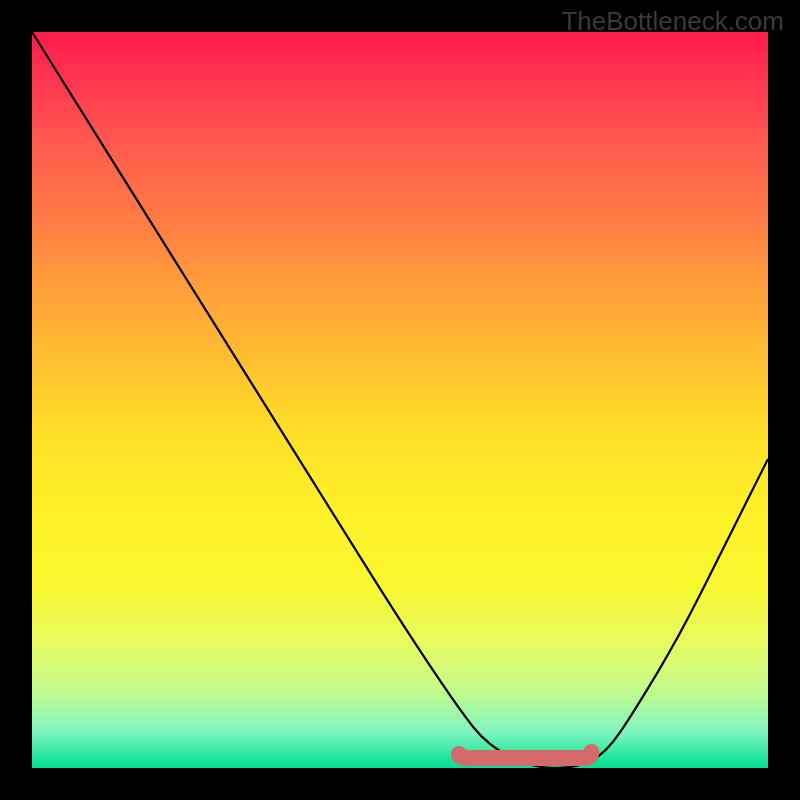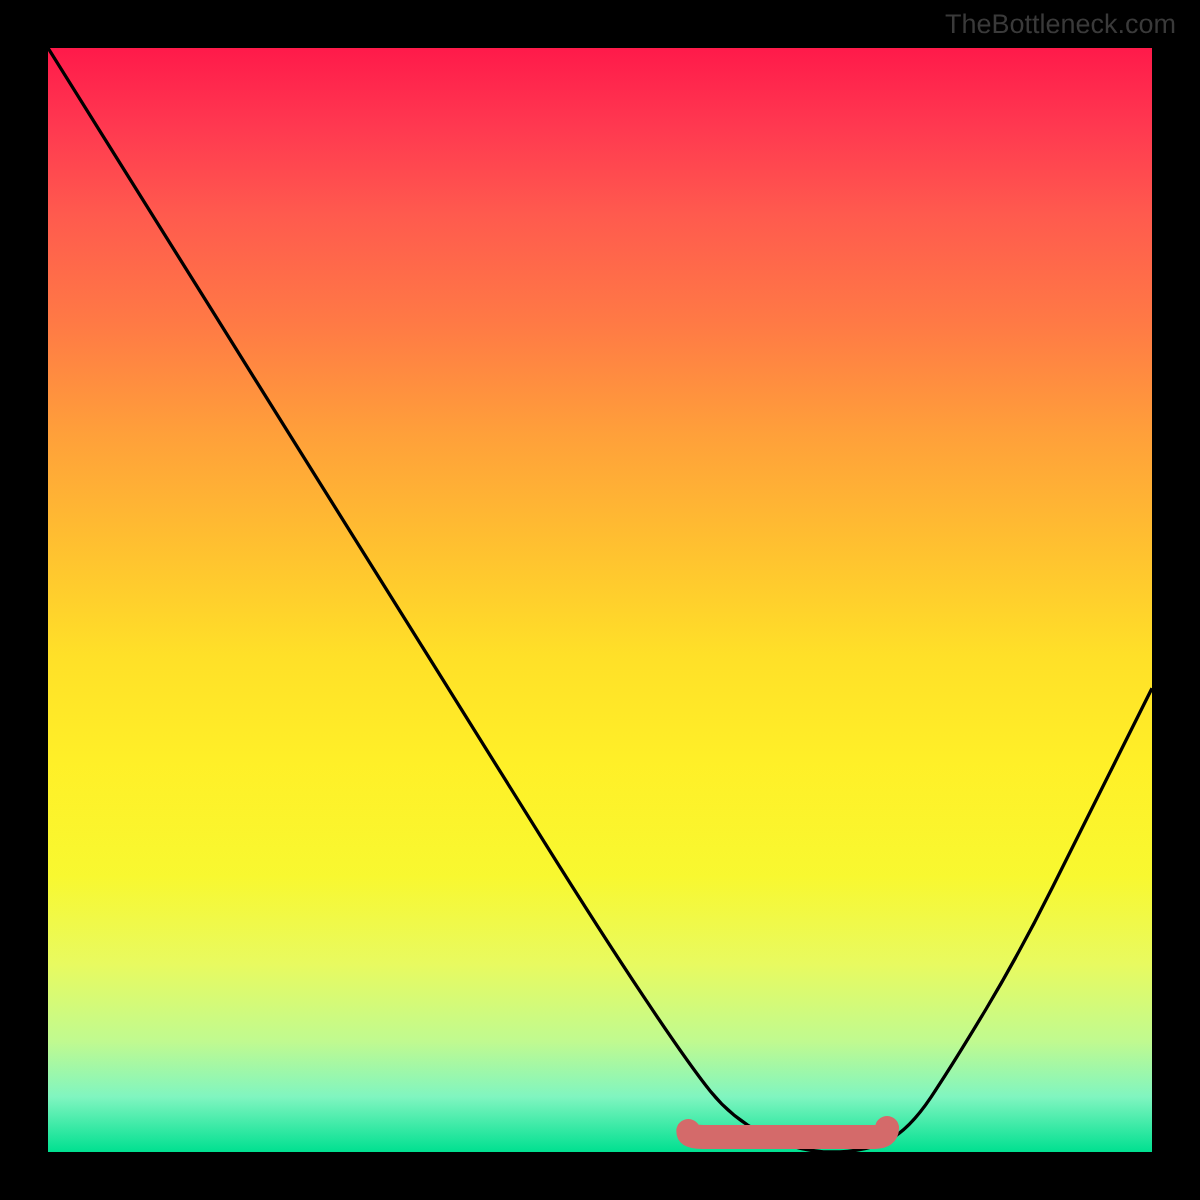--- a/index.html
+++ b/index.html
@@ -8,21 +8,21 @@
     height: 800px;
     background: #000;
     position: relative;
     overflow: hidden;
   }
   .watermark {
     position: absolute;
     top: 6px;
     right: 16px;
     font-family: Arial, sans-serif;
-    font-size: 18px;
+    font-size: 26px;
     font-weight: 500;
     color: #3a3a3a;
     z-index: 10;
   }
   .plot-area {
     position: absolute;
     left: 32px;
     top: 32px;
     width: 736px;
     height: 736px;

